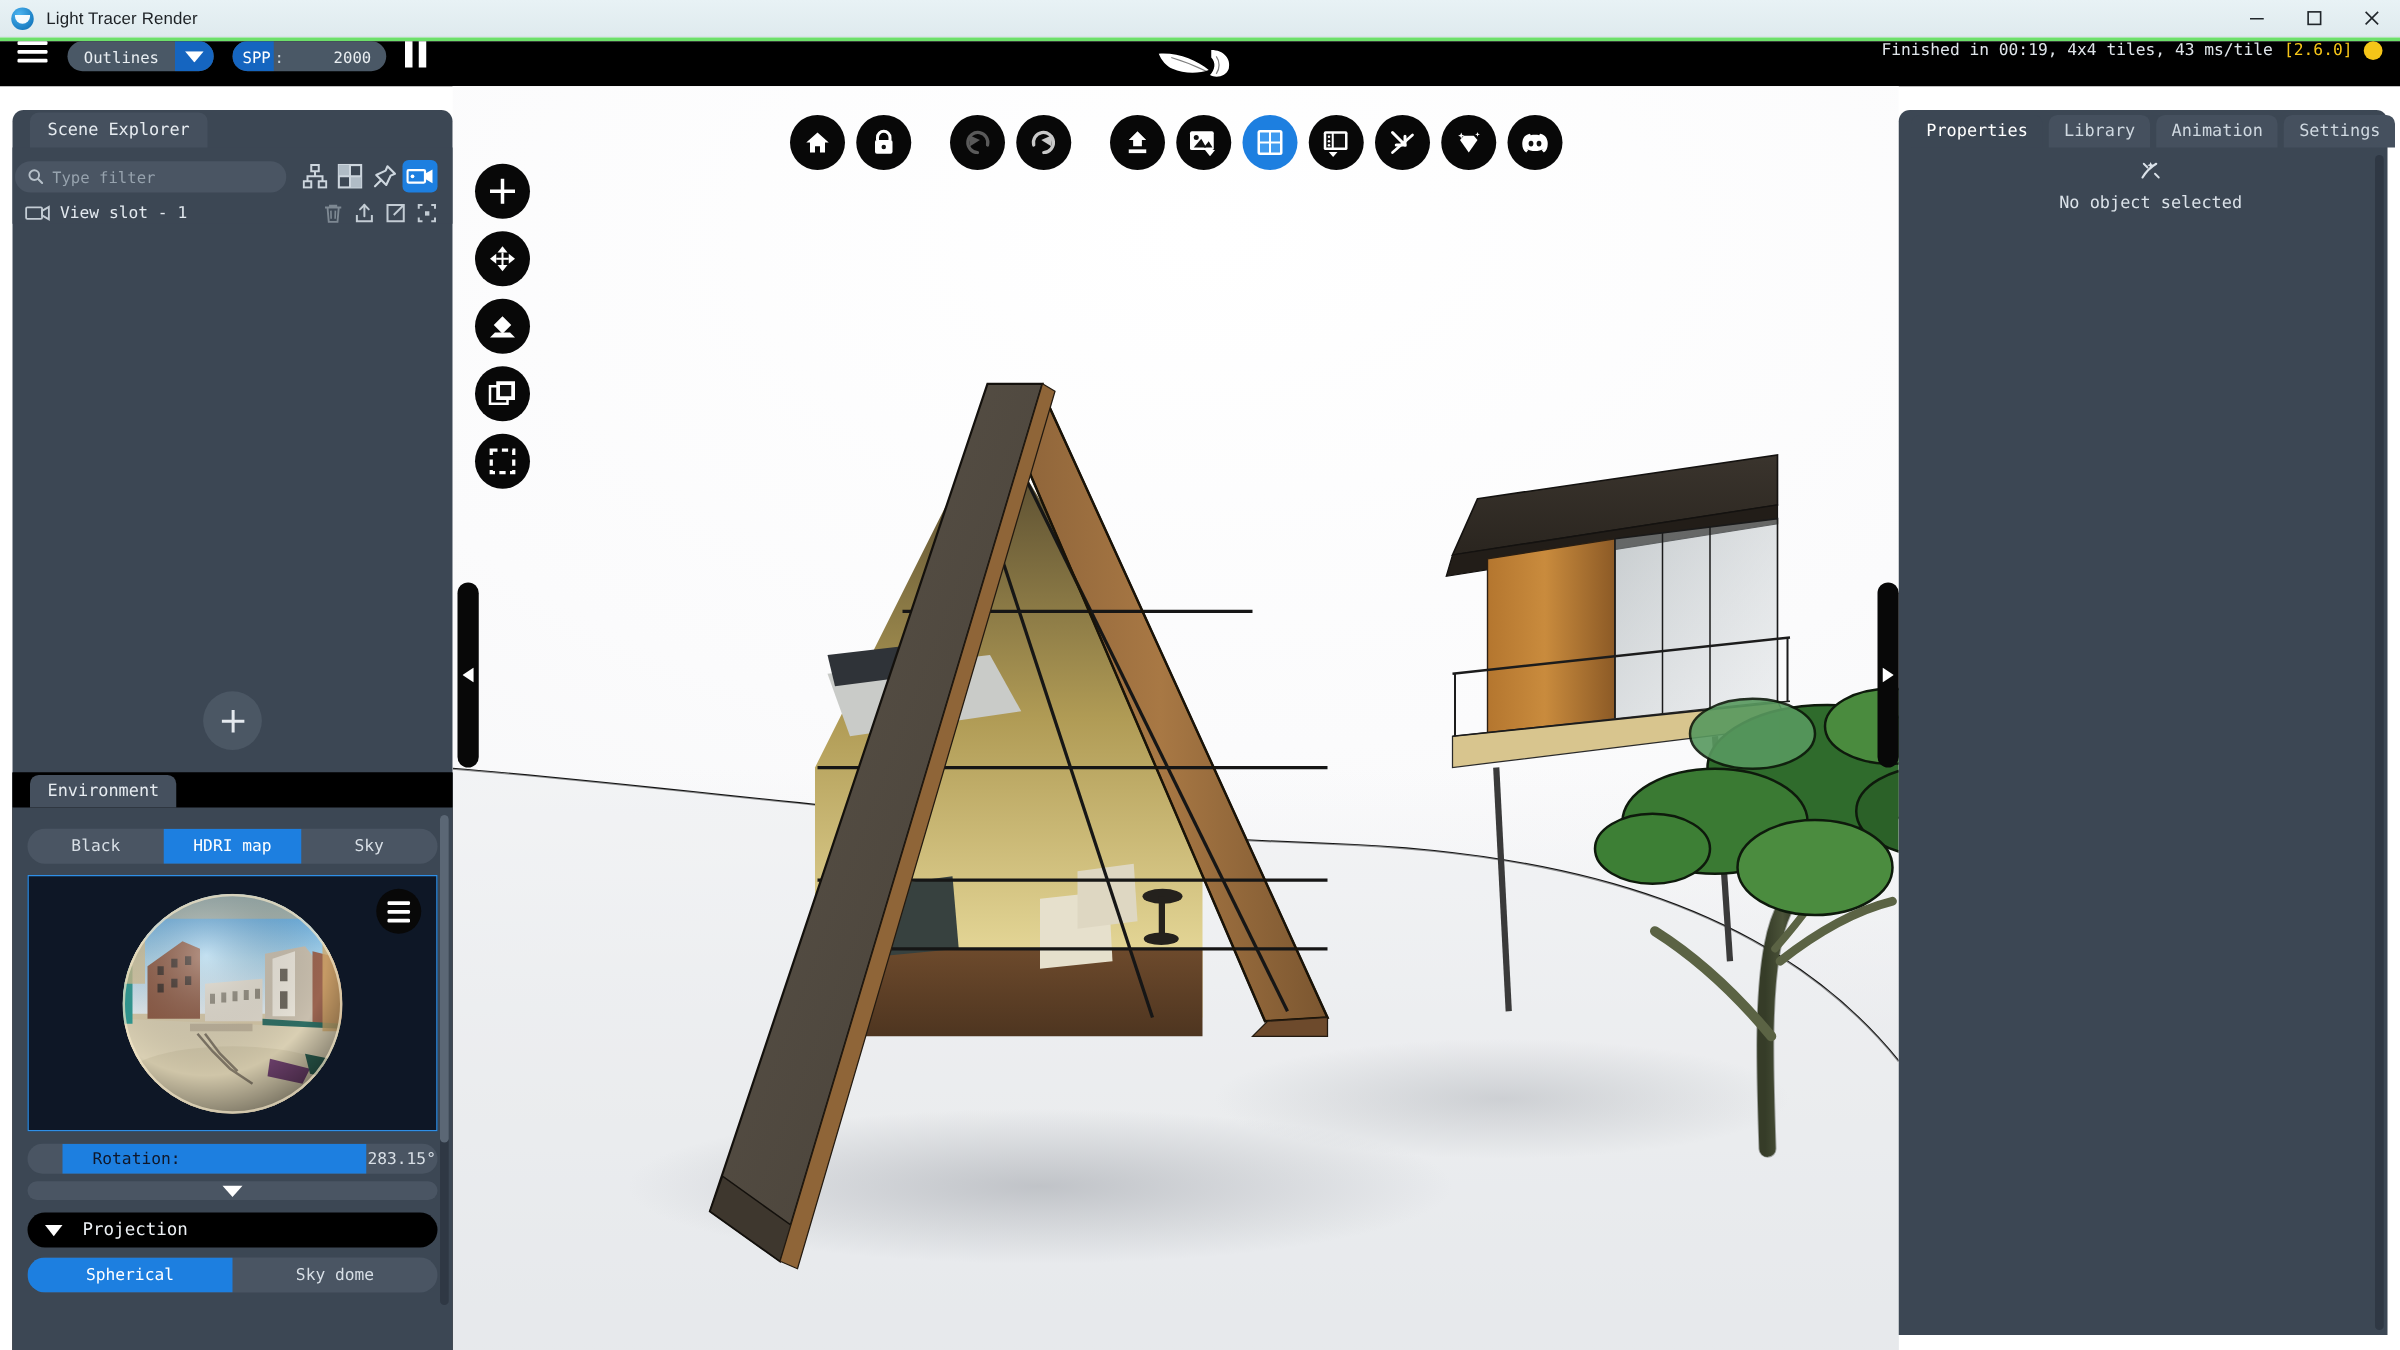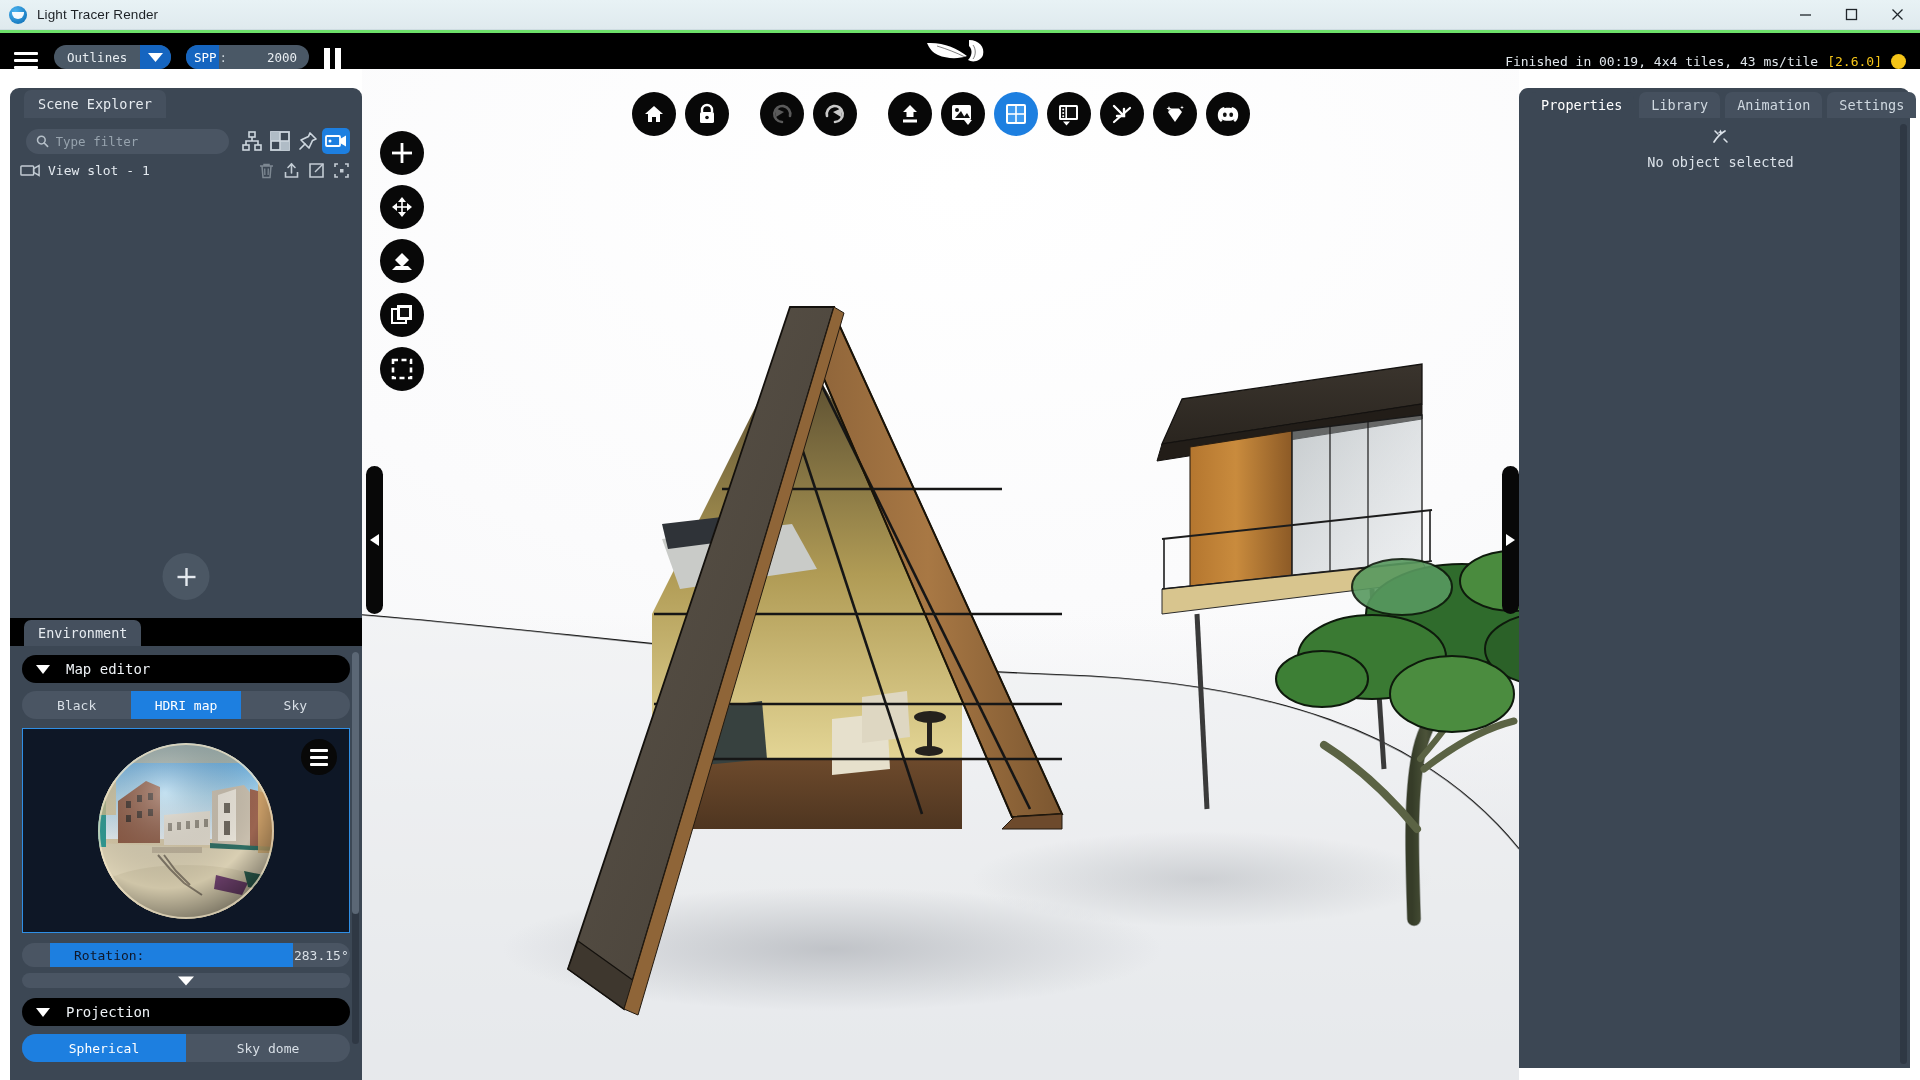--- a/index.html
+++ b/index.html
@@ -34,21 +34,21 @@
   .winbtn svg{display:block;}
   #win-controls{margin-left:auto; display:flex; height:30px;}
   
   #progressline{
     position:absolute; left:0; top:30px; width:1920px; height:3px;
     background:#6de06a;
   }
   
   #topbar{
     position:absolute; left:0; top:33px; width:1920px; height:36px;
-    background:#000000; display:flex; align-items:flex-end;
+    background:#000000; display:flex; align-items:flex-start;
   }
   #hamburger{
     width:24px;height:17px; margin-left:14px; display:flex; flex-direction:column;
     justify-content:space-between; flex:none; cursor:pointer;
   }
   #hamburger span{display:block;height:3px;background:#ffffff;border-radius:1px;}
   .pill{
     height:24px; border-radius:12px; display:flex; align-items:center;
     background:#4a5866; overflow:hidden;
   }
@@ -136,21 +136,21 @@
     position:absolute; left:10px; top:88px; width:352px; height:992px;
     background:#3c4754; border-radius:9px 9px 0 0;
   }
   .tabstrip{display:flex;align-items:flex-end;height:30px;padding-left:14px;}
   .tabchip{
     background:#45505e; color:#e6ebf0; font-size:13.5px;
     padding:6px 14px 6px 14px; border-radius:7px 7px 0 0; cursor:pointer;
   }
   .panelbody{background:#3c4754;}
   
-  #scene-toolrow{display:flex;align-items:center;padding:10px 12px 0 16px;gap:0;}
+  #scene-toolrow{display:flex;align-items:center;padding:10px 12px 0 2px;gap:0;}
   #filter-wrap{
     flex:1; height:25px; background:#4a5563; border-radius:13px;
     display:flex;align-items:center;padding:0 10px;gap:7px; margin-right:9px;
   }
   #filter-input{
     background:transparent;border:none;outline:none;color:#cdd5dd;
     font-family:"DejaVu Sans Mono", monospace;font-size:12.5px;width:100%;
   }
   #filter-input::placeholder{color:#97a3ae;}
   .sqbtn{
@@ -672,24 +672,20 @@
         </svg>
     </div>
   </div>
 
   <div id="env-panel">
     <div id="env-tabstrip">
       <div id="env-tab">Environment</div>
     </div>
     <div id="env-body">
 
-      <div class="collapsible">
-        <span class="tri"></span>
-        <span class="lbl">Map editor</span>
-      </div>
 
       <div class="segmented">
         <div class="seg">Black</div>
         <div class="seg sel">HDRI map</div>
         <div class="seg">Sky</div>
       </div>
 
 
       <div id="hdri-preview">
         <div id="hdri-menu">

